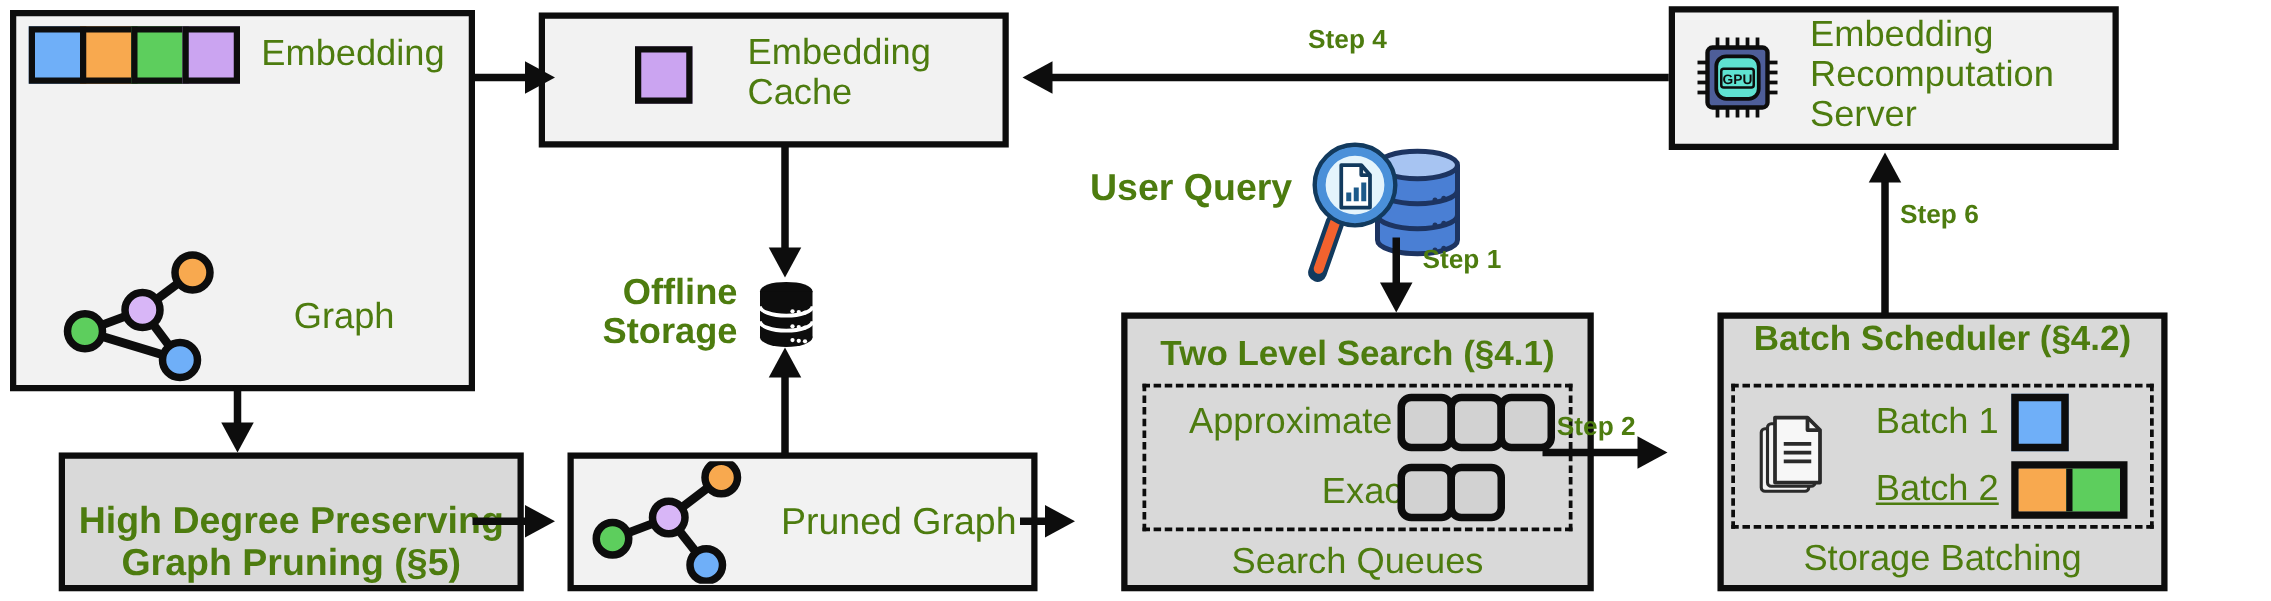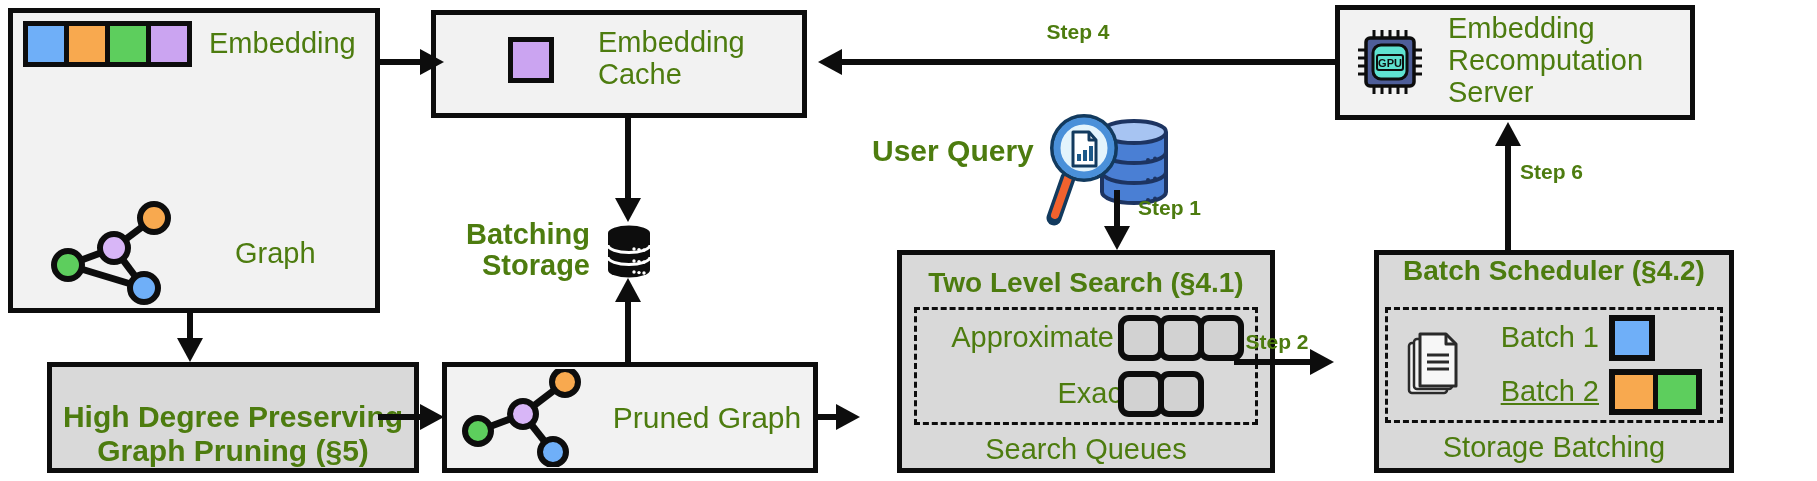--- a/index.html
+++ b/index.html
@@ -96,21 +96,21 @@
           <line x1="56" y1="46" x2="66" y2="46"></line>
       </g>
       <rect x="10" y="10" width="48" height="48" rx="4" fill="#4E5E99" stroke="#0d0d0d" stroke-width="3.5"></rect>
       <rect x="17" y="17" width="34" height="34" rx="8" fill="#5FE2D1" stroke="#0d0d0d" stroke-width="3"></rect>
       <rect x="21" y="27" width="26" height="15" rx="2" fill="none" stroke="#0d0d0d" stroke-width="2"></rect>
       <text x="34" y="39" text-anchor="middle" font-size="11" font-weight="700" fill="#0d0d0d">GPU</text>
     </svg>
     <div class="abs t29" style="left:108px;top:2px;width:235px;line-height:32px;">Embedding Recomputation Server</div>
   </div>
 
-  <div class="abs bold t29 right" style="left:460px;top:219px;width:130px;line-height:31px;">Batching Storage</div>
+  <div class="abs bold t29 right" style="left:460px;top:219px;width:130px;line-height:31px;">Offline Storage</div>
   <svg class="abs" style="left:605px;top:224px;" width="48" height="54" viewBox="0 0 48 54">
     <ellipse cx="24" cy="9" rx="21" ry="7.5" fill="#0d0d0d"></ellipse>
     <rect x="3" y="9" width="42" height="37" fill="#0d0d0d"></rect>
     <ellipse cx="24" cy="46" rx="21" ry="7.5" fill="#0d0d0d"></ellipse>
     <path d="M3,21 a21,7.5 0 0 0 42,0" fill="none" stroke="#fff" stroke-width="3"></path>
     <path d="M3,33 a21,7.5 0 0 0 42,0" fill="none" stroke="#fff" stroke-width="3"></path>
     <g fill="#fff">
       <circle cx="29" cy="25" r="1.7"></circle>
         <circle cx="34" cy="25.6" r="1.7"></circle>
         <circle cx="39" cy="26" r="1.7"></circle>
@@ -120,21 +120,21 @@
       <circle cx="29" cy="48" r="1.7"></circle>
         <circle cx="34" cy="48.6" r="1.7"></circle>
         <circle cx="39" cy="49" r="1.7"></circle>
     </g>
   </svg>
 
   <div class="box bg-dark" style="left:8px;top:362px;width:372px;height:111px;display:flex;align-items:flex-end;justify-content:center;">
     <div class="bold t30 center" style="line-height:34px;width:345px;">High Degree Preserving Graph Pruning (§5)</div>
   </div>
 
-  <div class="box bg-light" style="left:442px;top:362px;width:376px;height:111px;">
+  <div class="box bg-light" style="left:454px;top:362px;width:376px;height:111px;">
     <svg class="abs" style="left:10px;top:2px;" width="150" height="98" viewBox="0 0 150 98">
       <g stroke="#0d0d0d" stroke-width="7">
         <line x1="21" y1="62" x2="66" y2="45"></line>
         <line x1="66" y1="45" x2="108" y2="13"></line>
         <line x1="66" y1="45" x2="96" y2="83"></line>
       </g>
       <g stroke="#0d0d0d" stroke-width="6">
         <circle cx="108" cy="13" r="13" fill="#F8A94F"></circle>
         <circle cx="66" cy="45" r="13" fill="#D8B6F7"></circle>
         <circle cx="21" cy="62" r="13" fill="#5DCE5D"></circle>

